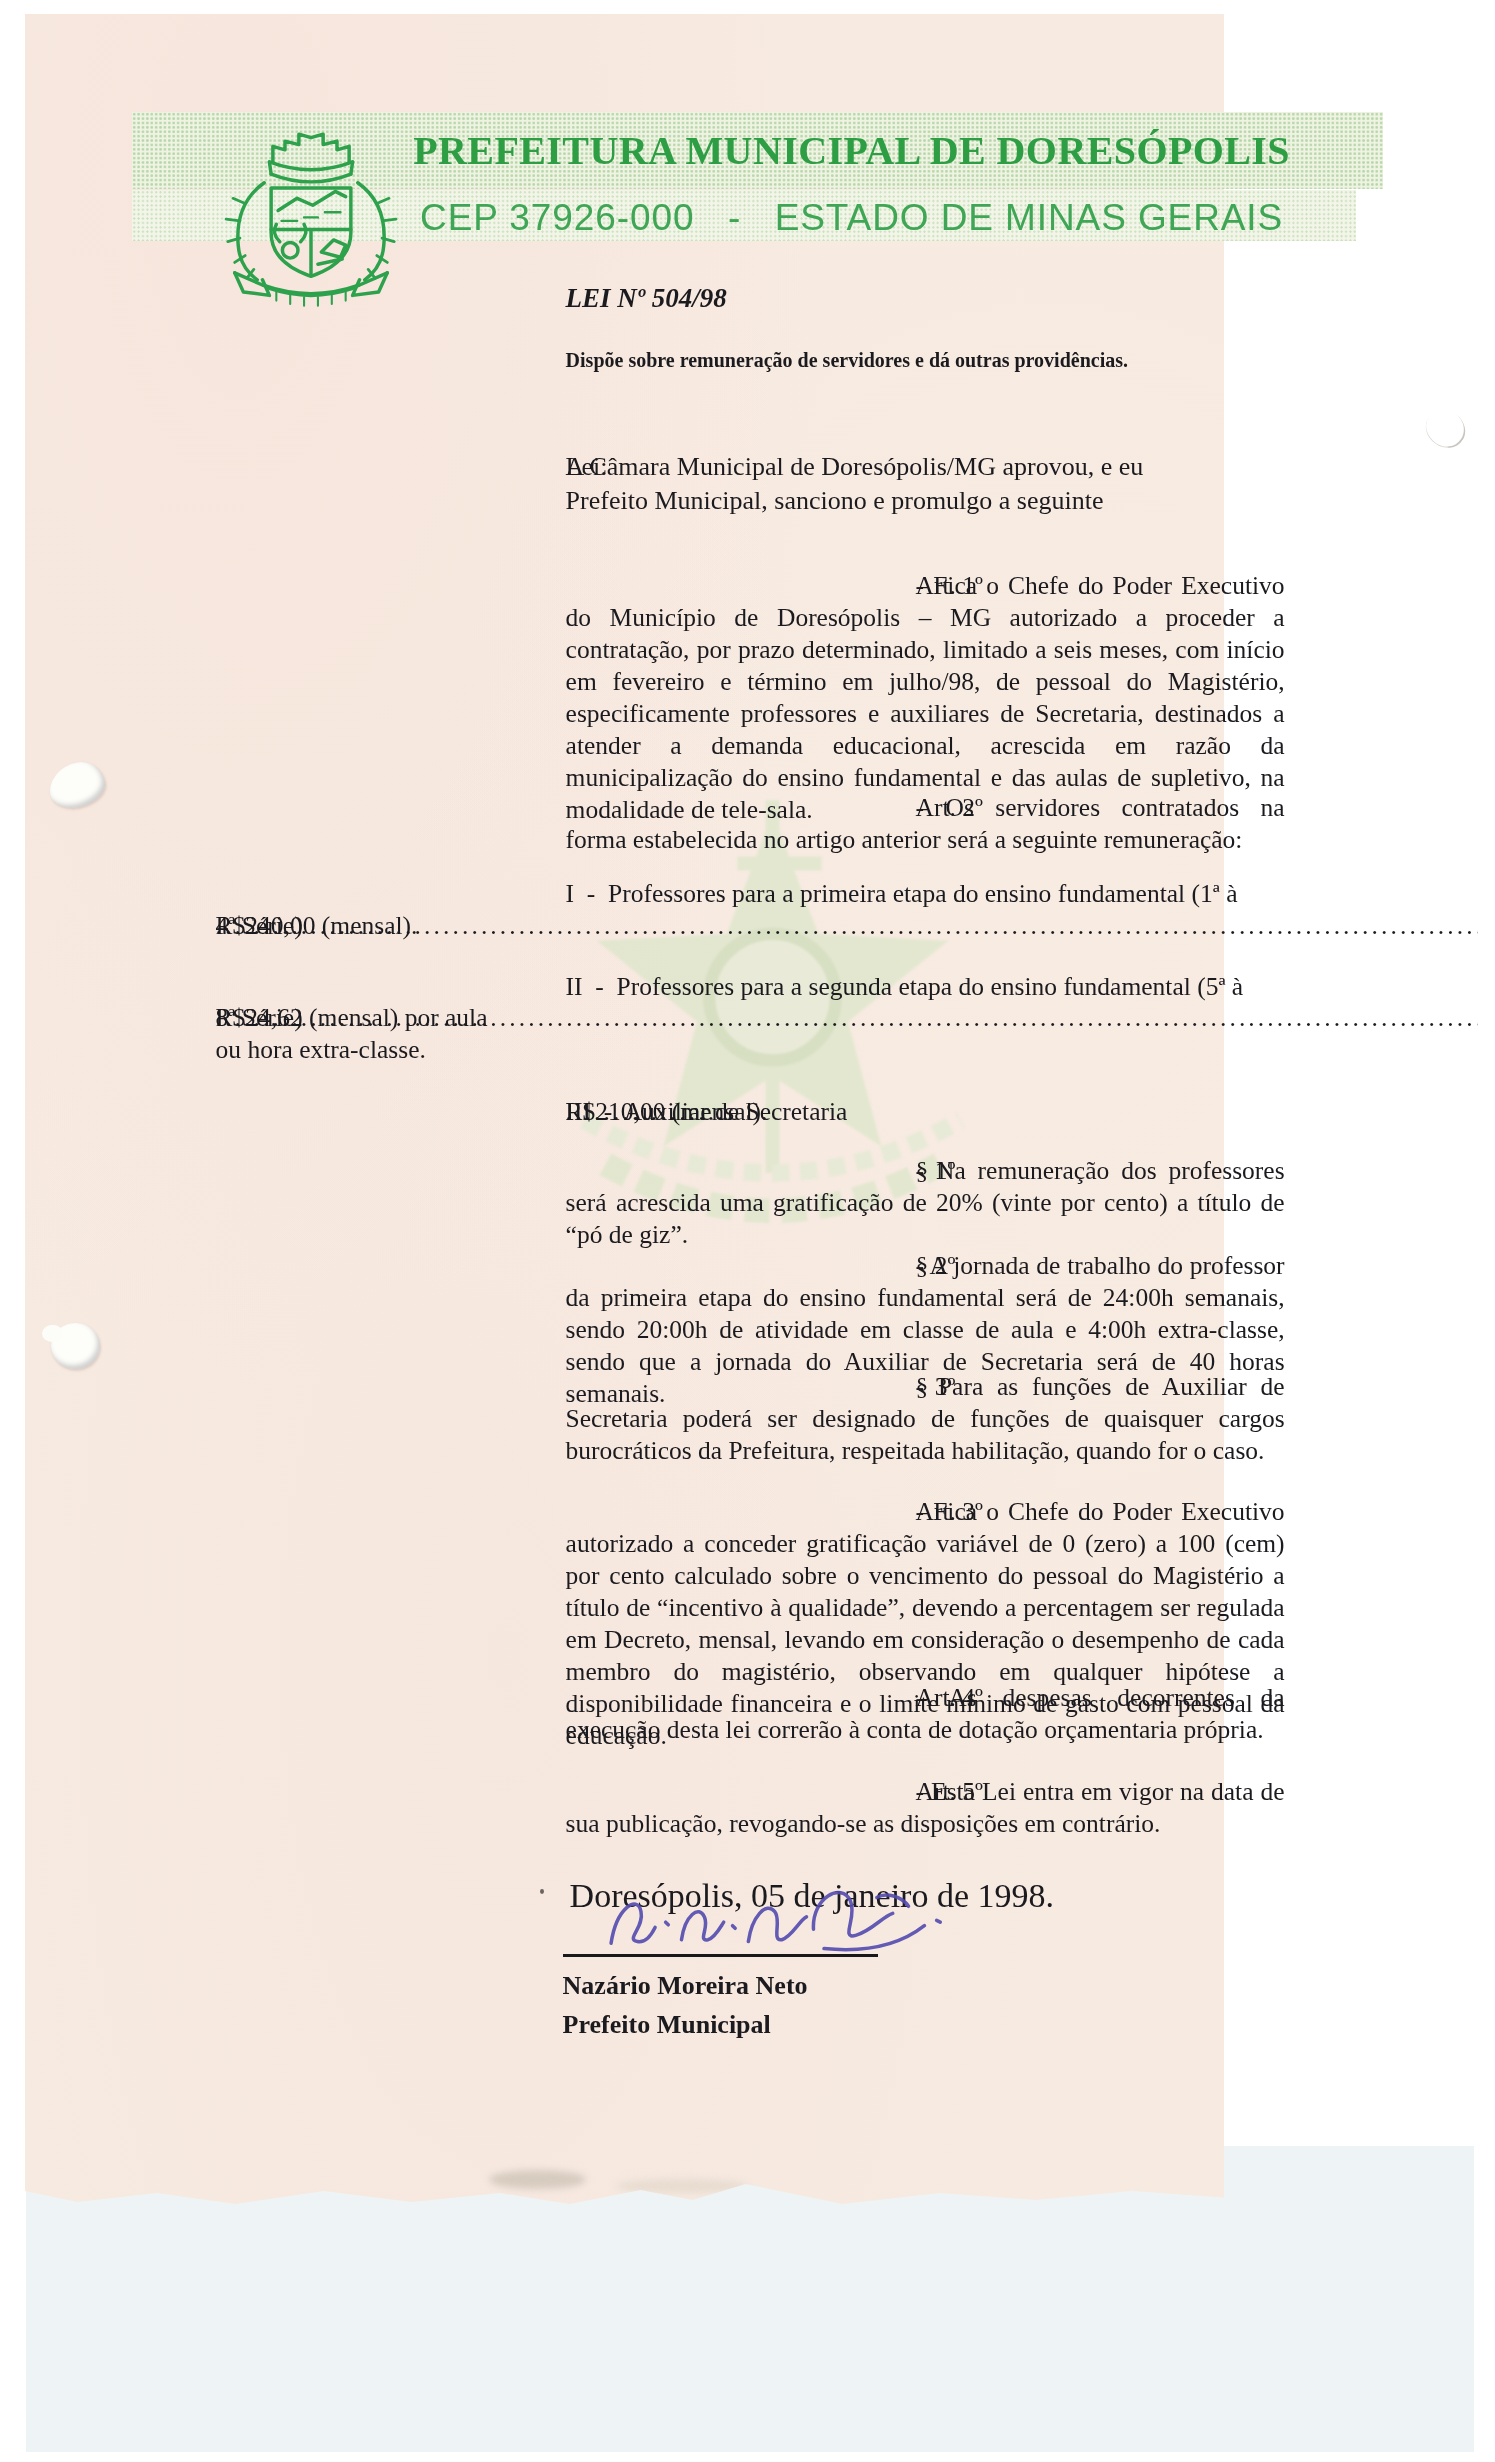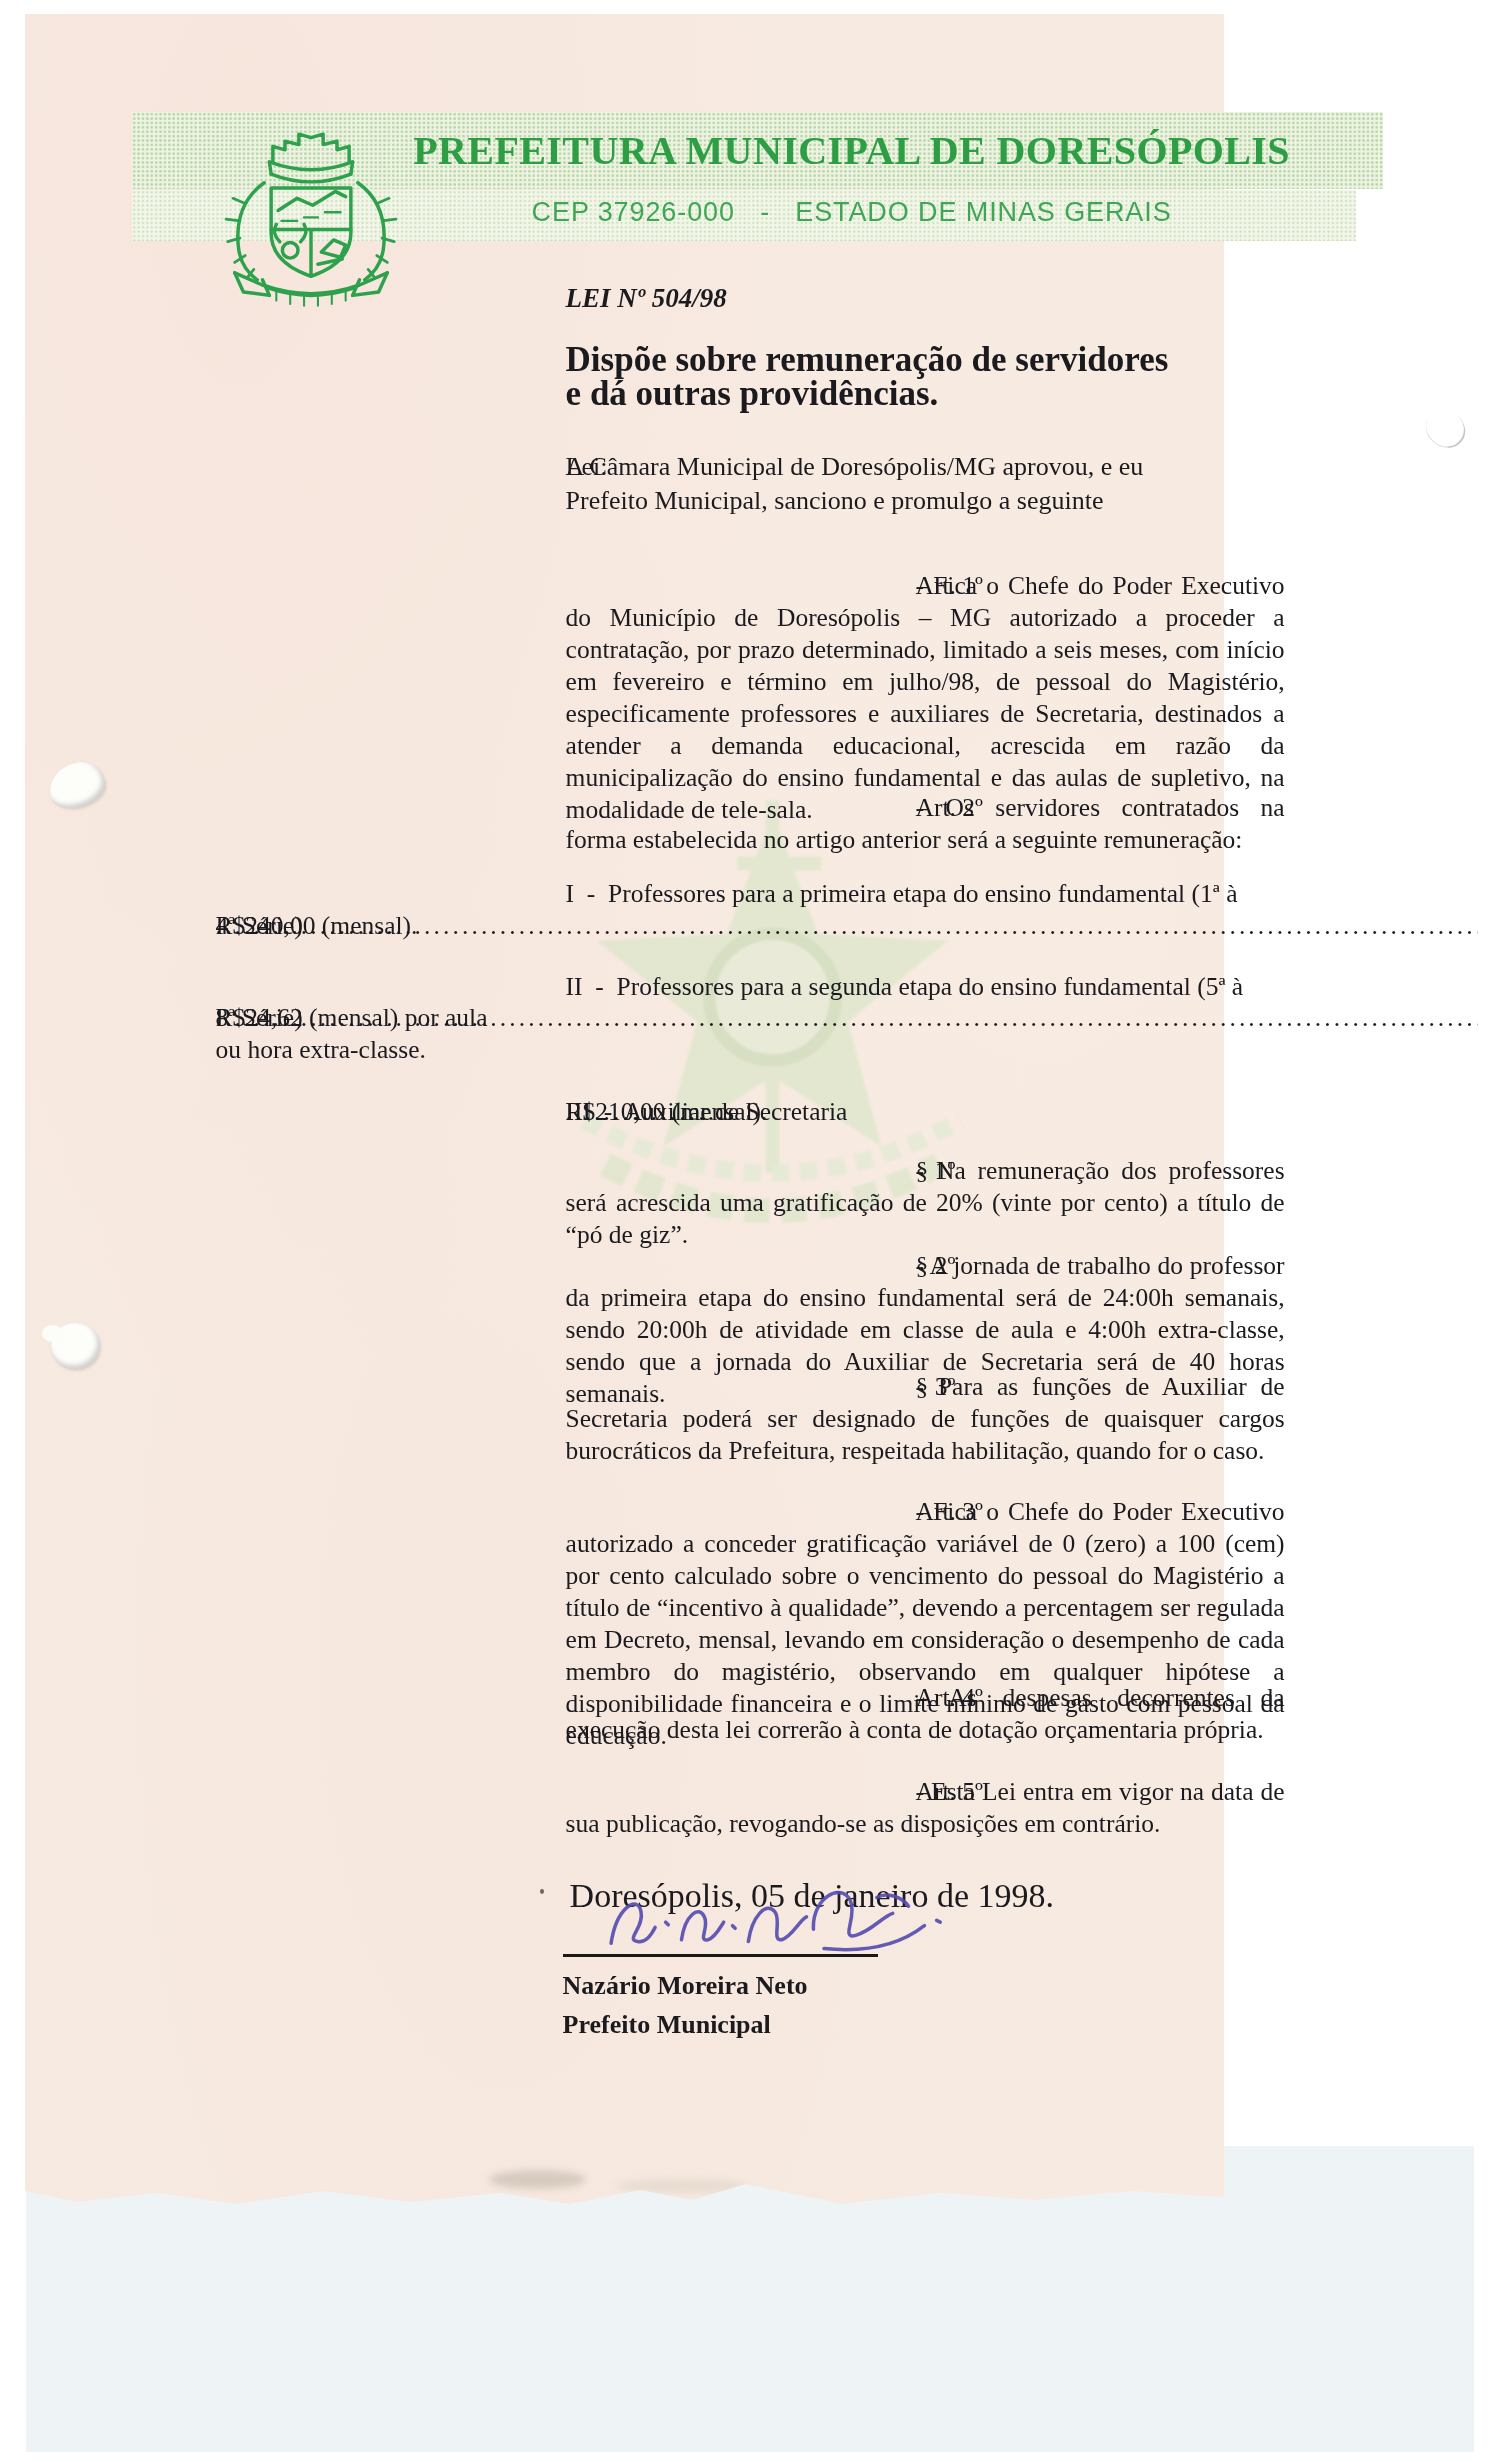--- a/index.html
+++ b/index.html
@@ -33,27 +33,27 @@
     background-image:radial-gradient(circle,#cce2bf 0.9px,transparent 1.3px);
     background-size:4.4px 4.4px;
   }
   .hdr-title{
     left:352px;top:113px;width:950px;text-align:center;
     font-weight:bold;font-size:40px;letter-spacing:0.4px;color:#2e9e44;white-space:nowrap;
   }
   .hdr-sub{
     left:352px;top:183px;width:950px;text-align:center;
     font-family:"Liberation Sans","DejaVu Sans",sans-serif;
-    font-size:27px;letter-spacing:0.9px;color:#3fa655;white-space:pre;
+    font-size:37px;letter-spacing:0.9px;color:#3fa655;white-space:pre;
   }
   .emblem{left:182px;top:104px;width:208px;height:204px;}
   .watermark{left:475px;top:772px;width:545px;height:475px;opacity:.5;filter:blur(0.9px);}
   
   .lawno{left:541px;top:269px;font-size:27px;font-weight:bold;font-style:italic;}
-  .epigraph{left:541px;top:329px;width:616px;font-size:35px;font-weight:bold;line-height:34px;text-align:left;}
+  .epigraph{left:541px;top:329px;width:616px;font-size:20px;font-weight:bold;line-height:34px;text-align:left;}
   .preamble{left:541px;top:436px;width:616px;font-size:26px;line-height:34px;}
   
   .par{left:191px;width:1069px;font-size:25.5px;line-height:32px;text-align:justify;text-indent:350px;}
   .b{font-weight:normal;}
   .keep{white-space:pre-wrap;}
   .line{left:191px;width:1069px;font-size:25.5px;line-height:32px;white-space:pre-wrap;}
   .ind{padding-left:350px;}
   .leaderrow{display:flex;align-items:baseline;}
   .fill{flex:1;overflow:hidden;white-space:nowrap;letter-spacing:3.1px;}
   .fill3{display:inline-block;width:172px;overflow:hidden;white-space:nowrap;letter-spacing:3.1px;vertical-align:baseline;}

